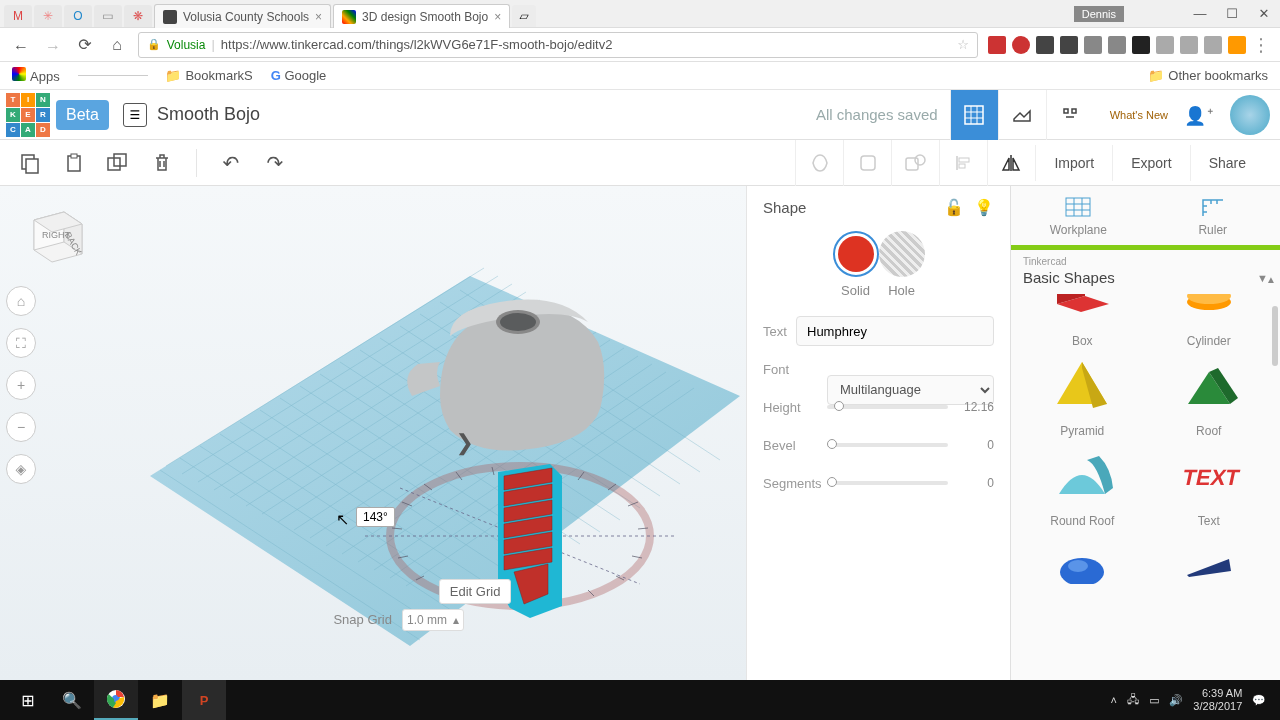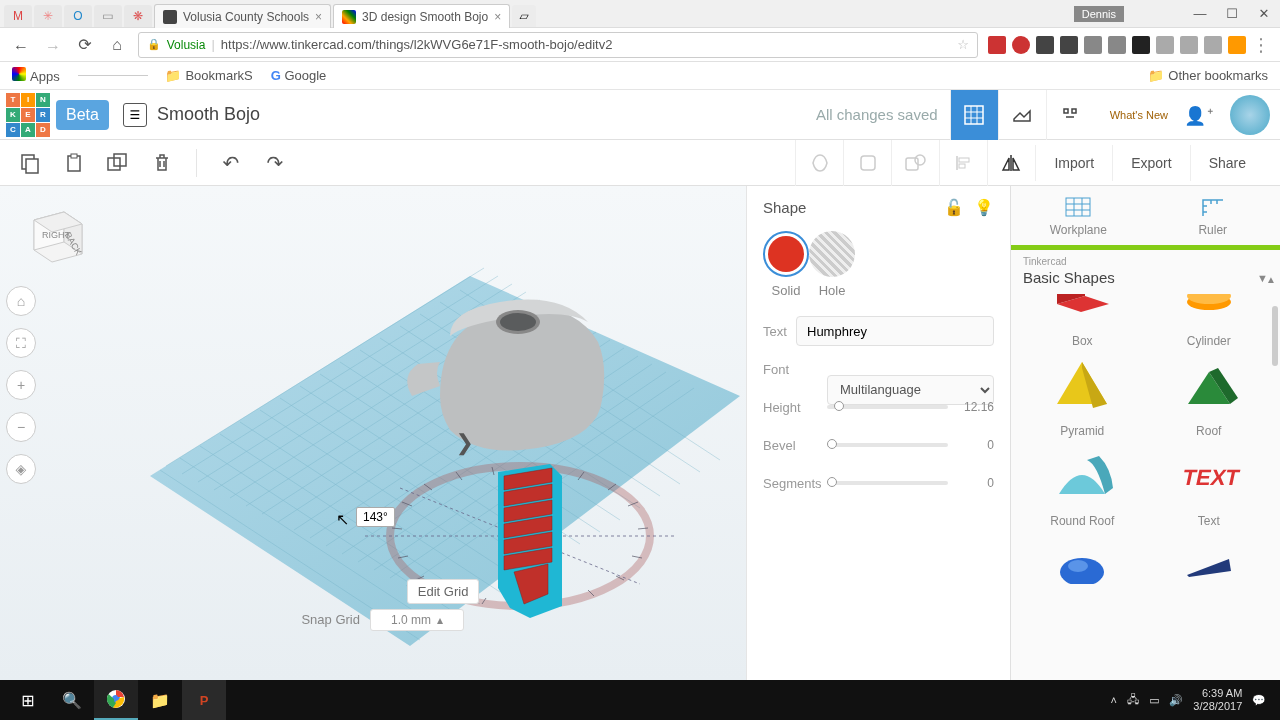--- a/index.html
+++ b/index.html
@@ -66,21 +66,21 @@
 
 .workplane-svg { position: absolute; left: 100px; top: 30px; }
 .angle-readout { position: absolute; left: 356px; top: 321px; background: #fff; border: 1px solid #aaa; padding: 2px 6px; font-size: 12px; border-radius: 2px; }
 .cursor { position: absolute; left: 336px; top: 324px; font-size: 16px; color: #000; }
 
 
 .shape-panel { width: 264px; background: #fff; border-left: 1px solid #e5e5e5; padding: 12px 16px; }
 .shape-panel .title-row { display: flex; align-items: center; margin-bottom: 14px; }
 .shape-panel .title { font-size: 15px; color: #555; font-weight: 500; }
 .shape-panel .title-icons { margin-left: auto; display: flex; gap: 10px; color: #aaa; }
-.solid-hole { display: flex; justify-content: flex-start; margin-bottom: 14px; }
+.solid-hole { display: flex; justify-content: center; margin-bottom: 14px; }
 .solid-hole .opt { text-align: center; font-size: 13px; color: #888; }
 .solid-circle { width: 46px; height: 46px; border-radius: 50%; margin-bottom: 6px; }
 .solid-circle.sel { border: 2px solid #3b8ed8; padding: 3px; }
 .solid-circle.sel .inner { width: 100%; height: 100%; border-radius: 50%; background: #d32; }
 .hole-circle { background: repeating-linear-gradient(45deg, #ccc, #ccc 3px, #eee 3px, #eee 6px); }
 .prop-row { display: flex; align-items: center; height: 38px; font-size: 13px; color: #999; }
 .prop-row .label { width: 64px; }
 .prop-row input[type=text] { flex: 1; height: 30px; border: 1px solid #e0e0e0; border-radius: 4px; padding: 0 10px; font-size: 13px; background: #fafafa; }
 .prop-row select { flex: 1; height: 30px; border: 1px solid #e0e0e0; border-radius: 4px; padding: 0 8px; font-size: 13px; background: #fafafa; color: #555; margin-top: 41px; }
 .prop-row .slider { flex: 1; height: 4px; background: #e5e5e5; border-radius: 2px; position: relative; margin-right: 10px; }
@@ -97,21 +97,21 @@
 .lib-cat-title .caret { margin-left: auto; color: #888; font-size: 11px; }
 .shapes-grid { flex: 1; overflow: hidden; padding: 0 18px; display: grid; grid-template-columns: 1fr 1fr; gap: 0 20px; align-content: start; }
 .shape-cell { text-align: center; font-size: 12px; color: #888; }
 .shape-thumb { width: 86px; height: 72px; display: flex; align-items: center; justify-content: center; margin: 0 auto 4px; }
 .scroll-ind { position: absolute; right: 2px; top: 120px; width: 6px; height: 60px; background: #ccc; border-radius: 3px; }
 .up-caret-lib { position: absolute; right: 4px; top: 88px; font-size: 10px; color: #888; }
 
 
 .grid-controls { position: absolute; right: 282px; bottom: 48px; display: flex; align-items: center; gap: 10px; font-size: 13px; color: #888; }
 .edit-grid-btn { border: 1px solid #ddd; background: #fff; padding: 4px 10px; border-radius: 3px; font-size: 13px; color: #666; }
-.snap-sel { border: 1px solid #ddd; background: #fff; padding: 3px 20px; border-radius: 3px; font-size: 12px; display: flex; gap: 6px; }
+.snap-sel { border: 1px solid #ddd; background: #fff; padding: 3px 4px; border-radius: 3px; font-size: 12px; display: flex; gap: 6px; }
 
 
 .taskbar { position: absolute; left: 0; right: 0; bottom: 0; height: 40px; background: #111; display: flex; align-items: center; padding: 0 6px; color: #fff; }
 .tb-btn { width: 44px; height: 40px; display: flex; align-items: center; justify-content: center; font-size: 16px; }
 .tb-btn.active { border-bottom: 2px solid #5ab; }
 .tb-right { margin-left: auto; display: flex; align-items: center; gap: 10px; font-size: 11px; color: #ddd; padding-right: 8px; }
 .tb-clock { text-align: right; line-height: 1.15; }
 </style>
 </head>
 <body>

